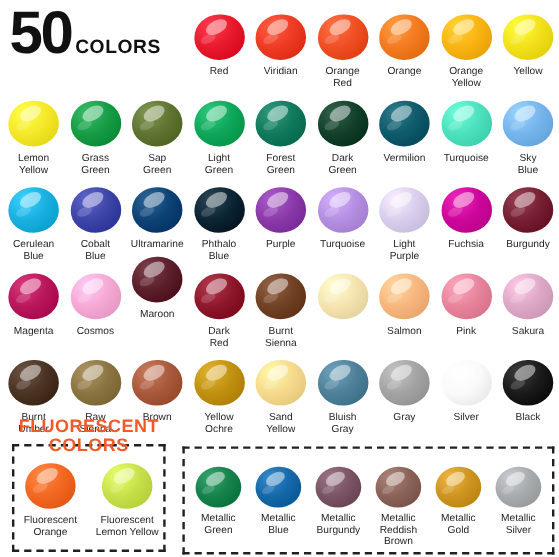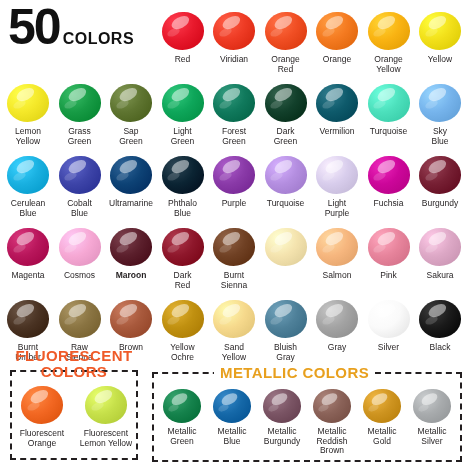--- a/index.html
+++ b/index.html
@@ -257,21 +257,21 @@
           <div class="blob" style="background: radial-gradient(at 32% 26%, rgb(218, 56, 125) 0%, rgb(184, 22, 91) 46%, rgb(158, 0, 65) 100%);"></div>
         </div>
         <div class="cap">Magenta</div>
       </div>
       <div class="cell" style="position: absolute; left: 53.5px; top: 224px;">
         <div class="blob-wrap">
           <div class="blob" style="background: radial-gradient(at 32% 26%, rgb(255, 202, 246) 0%, rgb(246, 168, 212) 46%, rgb(220, 142, 186) 100%);"></div>
         </div>
         <div class="cap">Cosmos</div>
       </div>
-      <div class="cell" style="position: absolute; left: 105px; top: 224px; font-weight: bold;">
+      <div class="cell" style="position: absolute; left: 105px; top: 210px;">
         <div class="blob-wrap">
           <div class="blob" style="background: radial-gradient(at 32% 26%, rgb(125, 65, 78) 0%, rgb(91, 31, 44) 46%, rgb(65, 5, 18) 100%);"></div>
         </div>
         <div class="cap">Maroon</div>
       </div>
       <div class="cell" style="position: absolute; left: 156.5px; top: 224px;">
         <div class="blob-wrap">
           <div class="blob" style="background: radial-gradient(at 32% 26%, rgb(176, 57, 77) 0%, rgb(142, 23, 43) 46%, rgb(116, 0, 17) 100%);"></div>
         </div>
         <div class="cap">Dark<br>Red</div>
@@ -378,21 +378,20 @@
           <div class="blob-wrap">
             <div class="blob" style="background: radial-gradient(at 32% 26%, rgb(232, 255, 108) 0%, rgb(198, 224, 74) 46%, rgb(172, 198, 48) 100%);"></div>
           </div>
           <div class="cap">Fluorescent<br>Lemon Yellow</div>
         </div>
       </div>
   </div>
 
   <div class="panel" id="metallic">
     <div class="panel-box"></div>
-    <div class="panel-title" style="color: rgb(232, 160, 30);">METALLIC COLORS</div>
     <div class="mt-row" id="metallic-row">
         <div class="cell">
           <div class="blob-wrap">
             <div class="blob" style="background: radial-gradient(at 32% 26%, rgb(55, 164, 110) 0%, rgb(21, 130, 76) 46%, rgb(0, 104, 50) 100%);"></div>
           </div>
           <div class="cap">Metallic<br>Green</div>
         </div>
         <div class="cell">
           <div class="blob-wrap">
             <div class="blob" style="background: radial-gradient(at 32% 26%, rgb(55, 138, 202) 0%, rgb(21, 104, 168) 46%, rgb(0, 78, 142) 100%);"></div>

